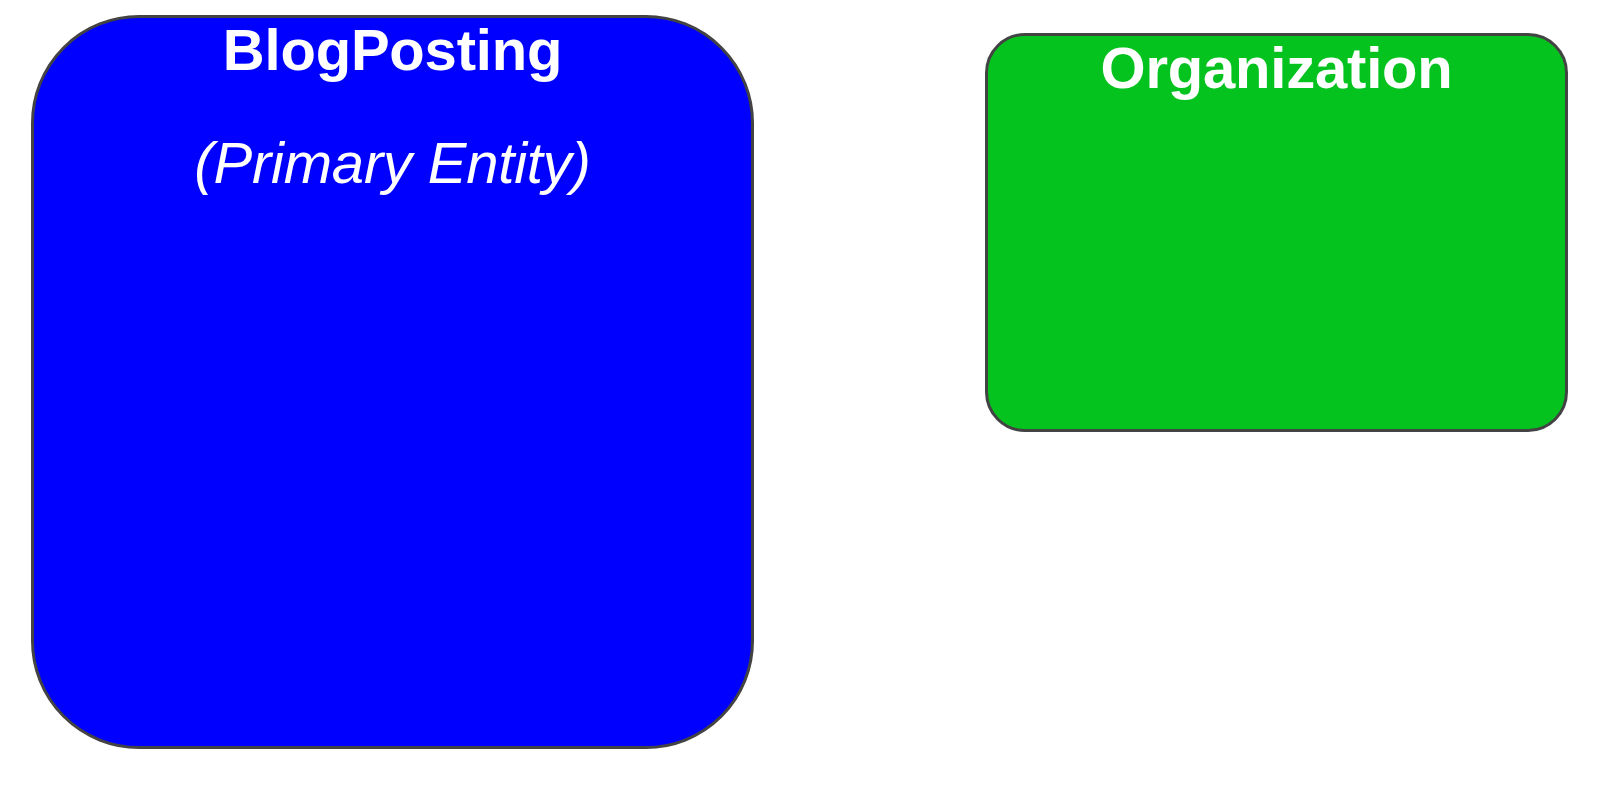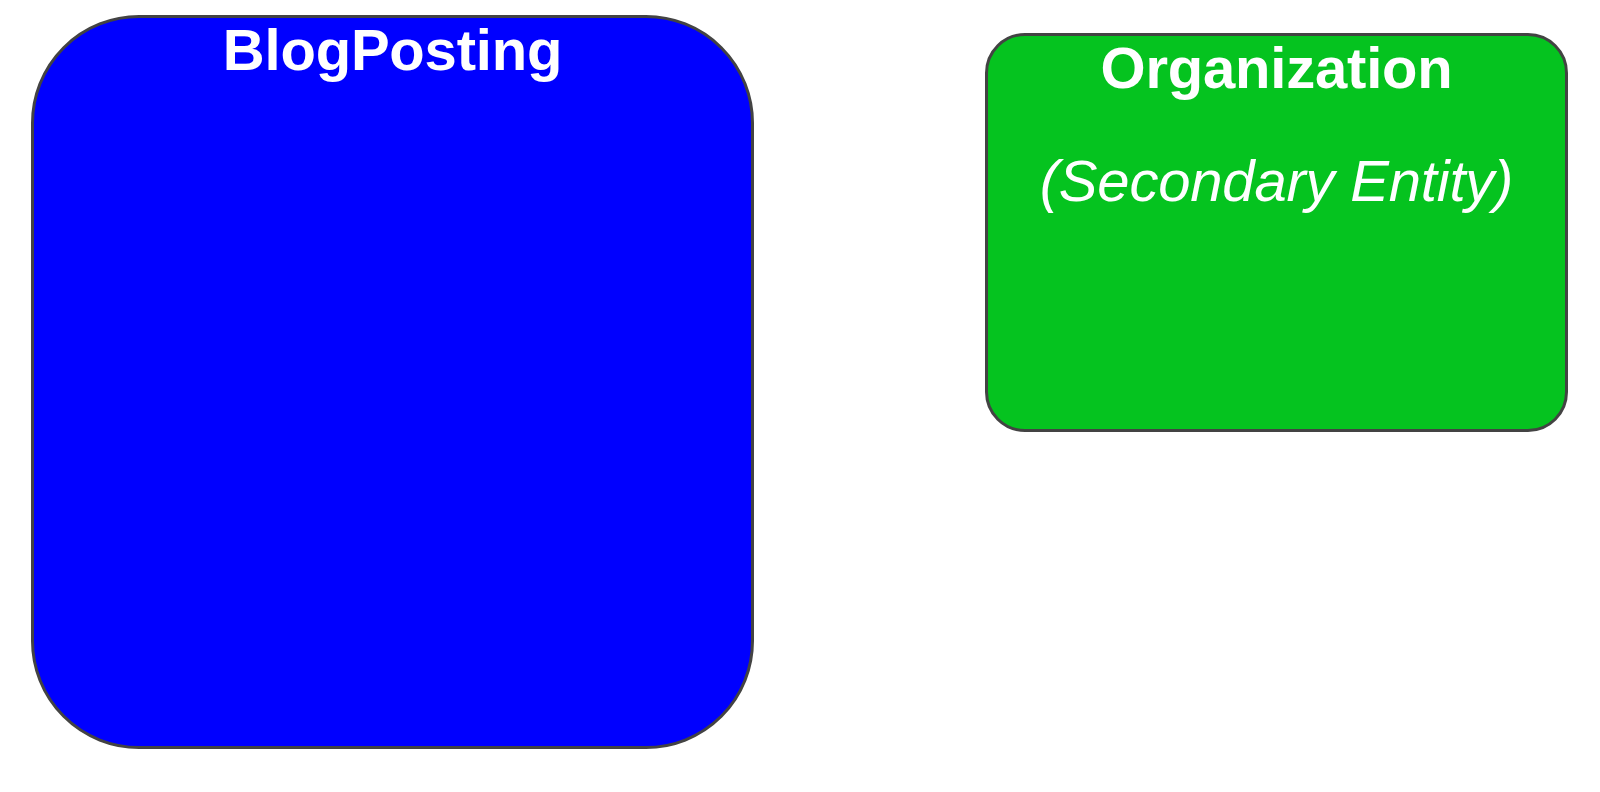--- a/index.html
+++ b/index.html
@@ -77,20 +77,20 @@
   #node-secondary .node-title   { font-size: 58px; }
   #node-secondary .node-subtitle{ font-size: 58px; }
 </style>
 </head>
 <body>
 
 <div class="canvas">
 
   <div class="node" id="node-primary">
     <div class="node-title">BlogPosting</div>
+    <div class="node-subtitle">(Primary Entity)</div>
   </div>
 
   <div class="node" id="node-secondary">
     <div class="node-title">Organization</div>
-    <div class="node-subtitle">(Secondary Entity)</div>
   </div>
 
 </div>
 
 </body></html>

